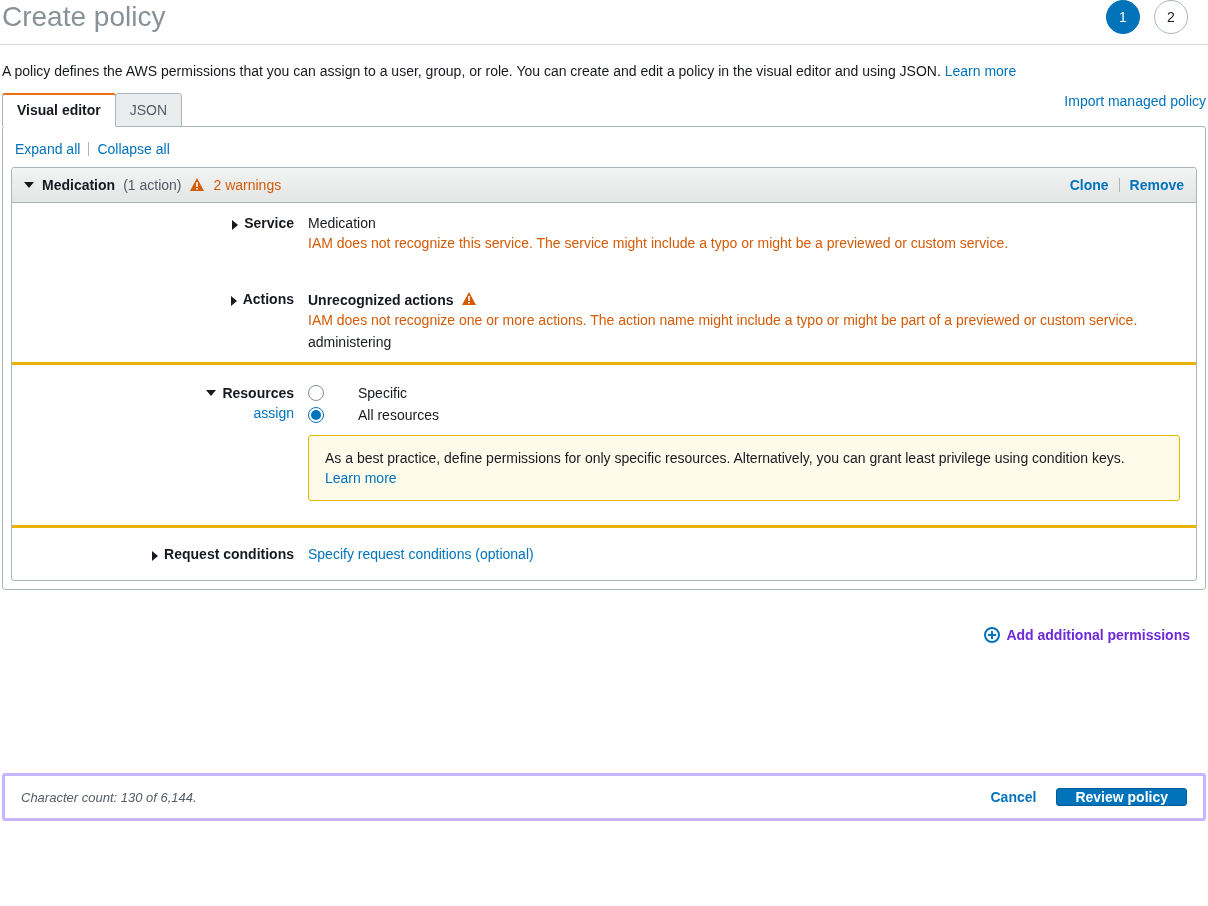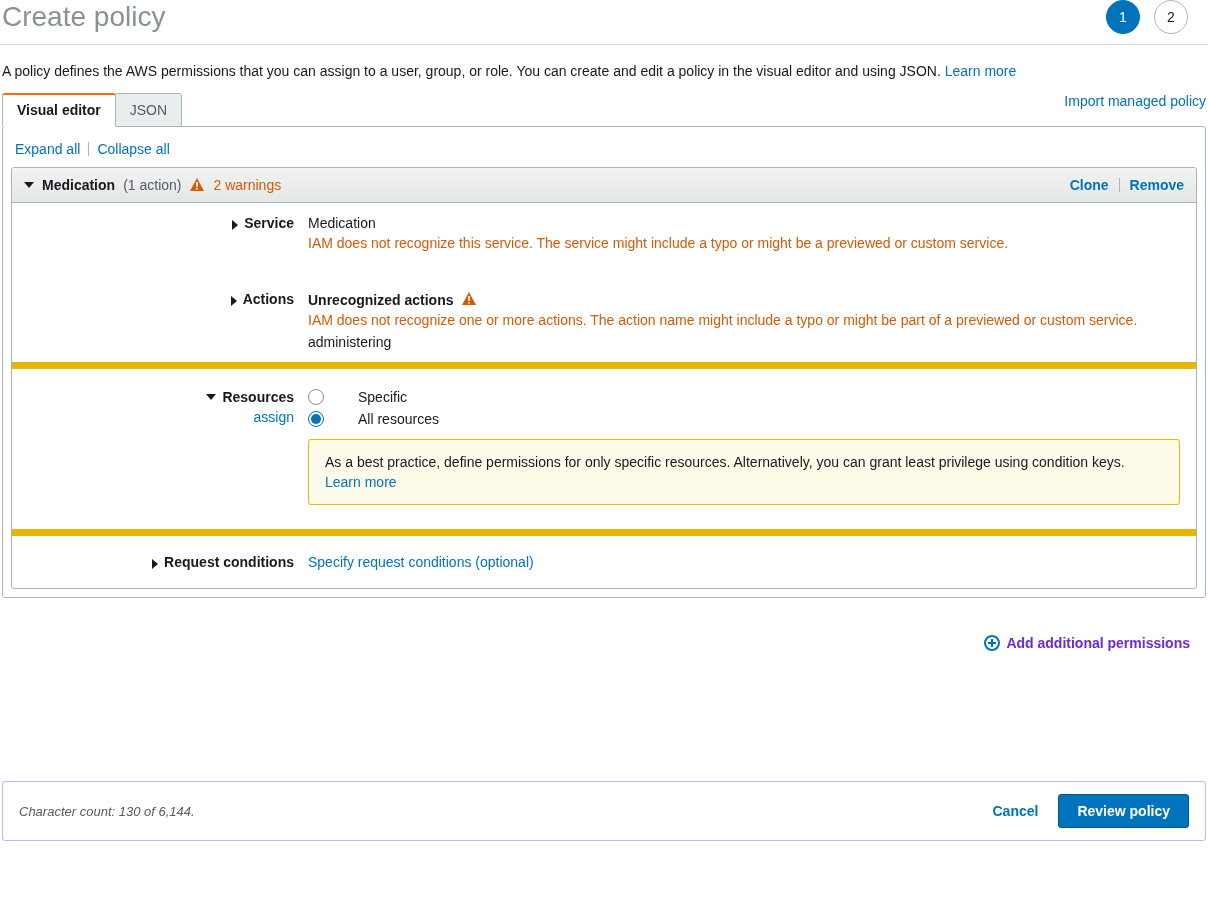--- a/index.html
+++ b/index.html
@@ -24,21 +24,21 @@
 .panel{border:1px solid #aab7b8;border-radius:3px;margin:0 8px 8px}
 .panel-header{background:linear-gradient(#f2f3f3,#e4e6e6);border-bottom:1px solid #aab7b8;padding:9px 12px;display:flex;justify-content:space-between;align-items:center;border-top-left-radius:3px;border-top-right-radius:3px}
 .panel-header-left{display:flex;align-items:center;gap:8px;font-size:14px}
 .panel-title{font-weight:700;color:#16191f}
 .muted{color:#545b64;font-weight:400}
 .warn{color:#d45b07}
 .warn-icon{display:inline-flex;width:16px;height:16px;vertical-align:-2px}
 .panel-header-right{display:flex;align-items:center;gap:10px}
 .hlink{color:#0073bb;font-weight:700;cursor:pointer;font-size:14px}
 .section{display:flex;padding:12px 16px}
-.section.bt{border-top:7px solid #eab308}
+.section.bt{border-top:3px solid #eab308}
 .label-col{width:280px;min-width:280px;display:flex;justify-content:flex-end;align-items:flex-start;padding-right:14px;gap:6px}
 .label-col .lbl{font-weight:700;color:#16191f;text-align:right}
 .content-col{flex:1;color:#16191f}
 .content-col .orange{color:#d45b07;margin-top:4px}
 .content-col .sub{margin-top:6px}
 .caret{width:0;height:0;display:inline-block;vertical-align:middle}
 .caret.right{border-top:5px solid transparent;border-bottom:5px solid transparent;border-left:6px solid #16191f}
 .caret.down{border-left:5px solid transparent;border-right:5px solid transparent;border-top:6px solid #16191f}
 .label-stack{display:flex;flex-direction:column;align-items:flex-end;gap:4px}
 .close-link{color:#0073bb;font-size:14px;cursor:pointer}
@@ -47,25 +47,25 @@
 .radio.selected{border-color:#0073bb}
 .radio.selected::after{content:"";position:absolute;top:2px;left:2px;width:10px;height:10px;border-radius:50%;background:#0073bb}
 .info-box{border:1px solid #e6b800;background:#fffbea;border-radius:3px;padding:14px 16px;margin-top:12px}
 .info-box p{margin-bottom:4px}
 .add-row{display:flex;justify-content:flex-end;padding:20px 18px 0 2px}
 .plus-btn{color:#6d28d9;font-weight:700;cursor:pointer;display:flex;align-items:center;gap:6px;font-size:14px}
 .plus-icon{width:16px;height:16px;border:2px solid #0073bb;border-radius:50%;position:relative}
 .plus-icon::before,.plus-icon::after{content:"";position:absolute;background:#0073bb}
 .plus-icon::before{left:2px;right:2px;top:5px;height:2px}
 .plus-icon::after{top:2px;bottom:2px;left:5px;width:2px}
-.footer{border:1px solid #c4b5fd;border-radius:3px;margin:130px 2px 0;padding:12px 16px;display:flex;justify-content:space-between;align-items:center}
+.footer{border:3px solid #c4b5fd;border-radius:3px;margin:130px 2px 0;padding:12px 16px;display:flex;justify-content:space-between;align-items:center}
 .char-count{font-style:italic;color:#545b64;font-size:13px}
 .footer-actions{display:flex;align-items:center;gap:20px}
 .btn-cancel{color:#0073bb;font-weight:700;cursor:pointer;font-size:14px}
-.btn-primary{background:#0073bb;color:#fff;border:1px solid #005a95;border-radius:3px;padding:8px 18px;font-weight:700;cursor:pointer;font-size:14px}
+.btn-primary{background:#0073bb;color:#fff;border:1px solid #005a95;border-radius:3px;padding:0 18px;font-weight:700;cursor:pointer;font-size:14px}
 .svc-sections{}
 </style>
 </head>
 <body>
 
 <div class="header-row">
   <h1 class="page-title">Create policy</h1>
   <div class="steps">
     <div class="step active">1</div>
     <div class="step inactive">2</div>

